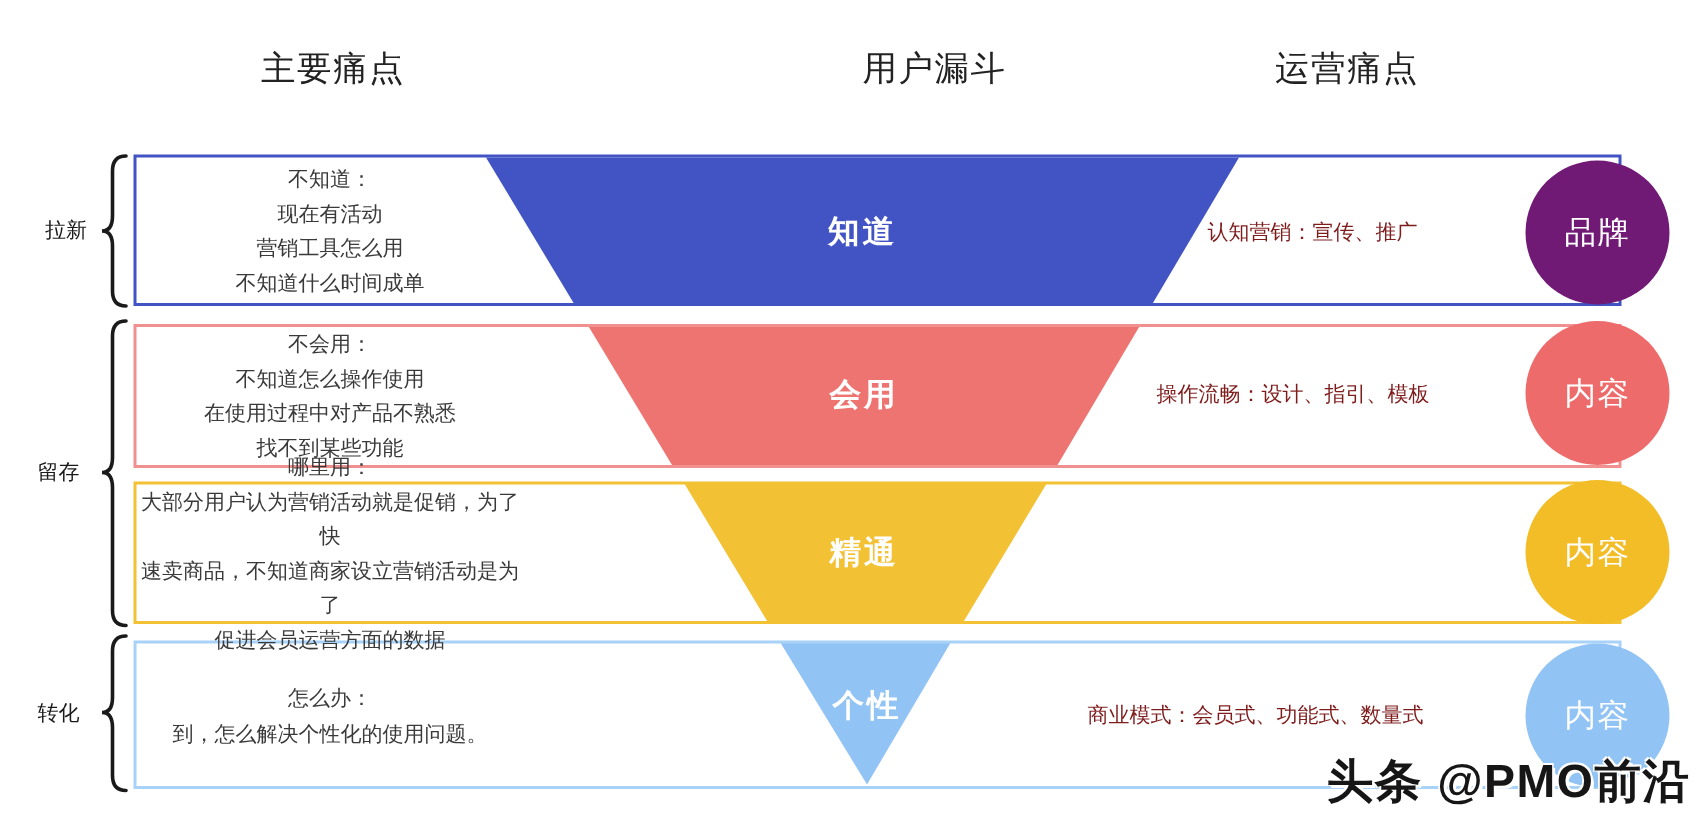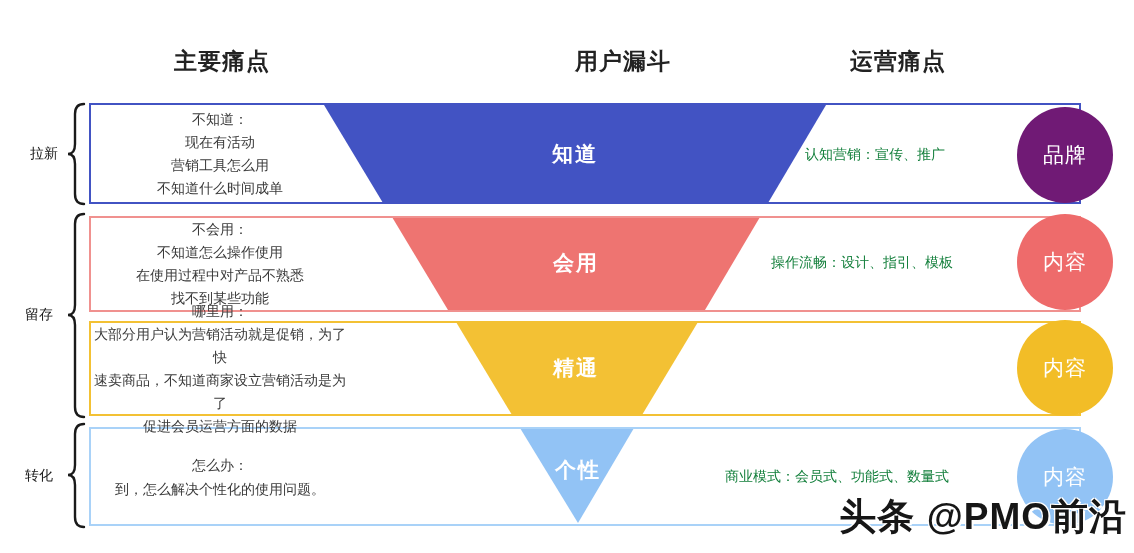--- a/index.html
+++ b/index.html
@@ -4,24 +4,24 @@
 <style>
   html,body{margin:0;padding:0;background:#ffffff;}
   #canvas{
     position:relative;
     width:1134px;height:553px;
     background:#ffffff;
     font-family:"Liberation Sans", sans-serif;
     overflow:hidden;
   }
   .col-header{
-    position:absolute;top:46px;height:28px;
+    position:absolute;top:30px;height:28px;
     font-size:23px;color:#222;letter-spacing:1px;
     text-align:right;transform:translateX(-50%);
-    white-space:nowrap;font-weight:700;
+    white-space:nowrap;font-weight:400;
   }
   .stage-label{
     position:absolute;transform:translate(-50%,-50%);
     font-size:14px;color:#1a1a1a;white-space:nowrap;
   }
   .row-box{
     position:absolute;left:89px;width:992px;
     box-sizing:border-box;background:transparent;
   }
   .row1-box{border:2px solid #4253c3;}
@@ -33,34 +33,34 @@
     display:flex;flex-direction:column;justify-content:center;
     text-align:center;font-size:14px;color:#3a3a3a;line-height:23px;
   }
   .funnel-label{
     position:absolute;transform:translate(-50%,-50%);
     font-size:21px;font-weight:bold;color:#ffffff;
     white-space:nowrap;letter-spacing:2px;
   }
   .ops-text{
     position:absolute;transform:translate(-50%,-50%);
-    font-size:14px;color:#15803d;white-space:nowrap;
+    font-size:14px;color:#7f1d1d;white-space:nowrap;
   }
   .circle{
     position:absolute;width:96px;height:96px;border-radius:50%;
     display:flex;align-items:center;justify-content:center;
     font-size:21px;color:#ffffff;letter-spacing:1px;
   }
   .circle1{background:#701a75;}
   .circle2{background:#ee6b6b;}
   .circle3{background:#f2bd27;}
   .circle4{background:#92c3f5;}
   .watermark{
     position:absolute;right:7px;bottom:11px;
-    font-size:37px;font-weight:bold;color:#161616;
+    font-size:31px;font-weight:bold;color:#161616;
     white-space:nowrap;letter-spacing:1px;
     text-shadow:-1px -1px 0 #fff,1px -1px 0 #fff,-1px 1px 0 #fff,2px 2px 0 #fff;
   }
   svg{position:absolute;left:0;top:0;}
 </style>
 </head>
 <body>
 
 <div id="canvas">
 

